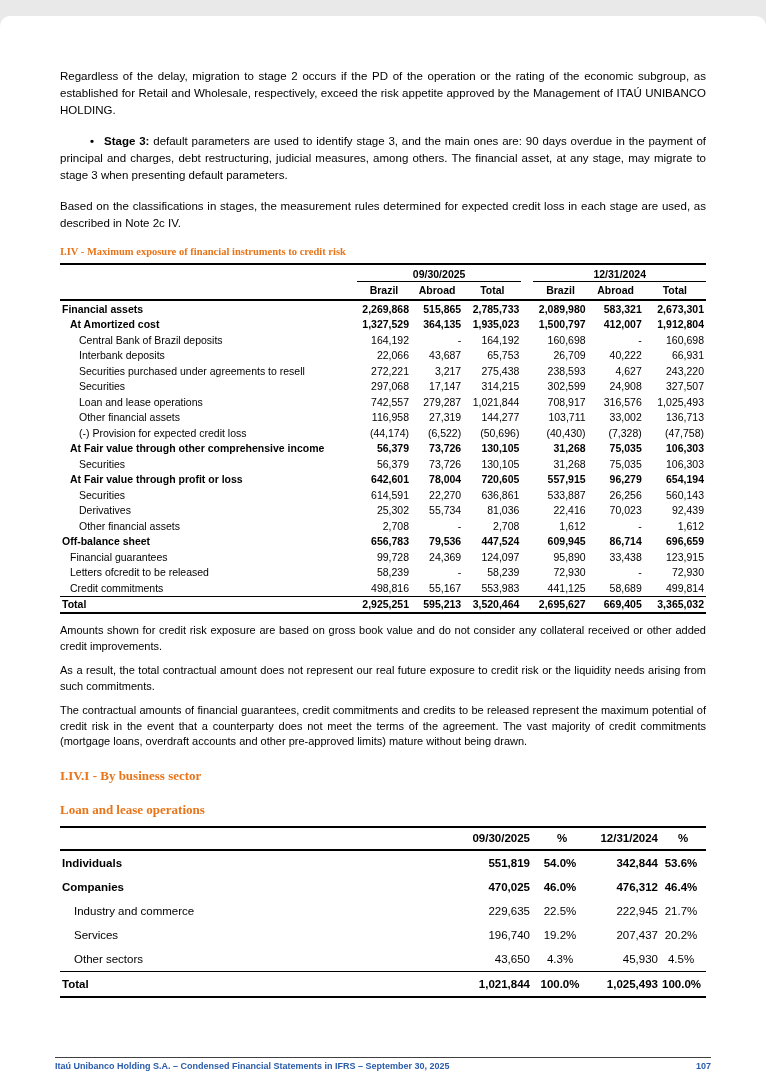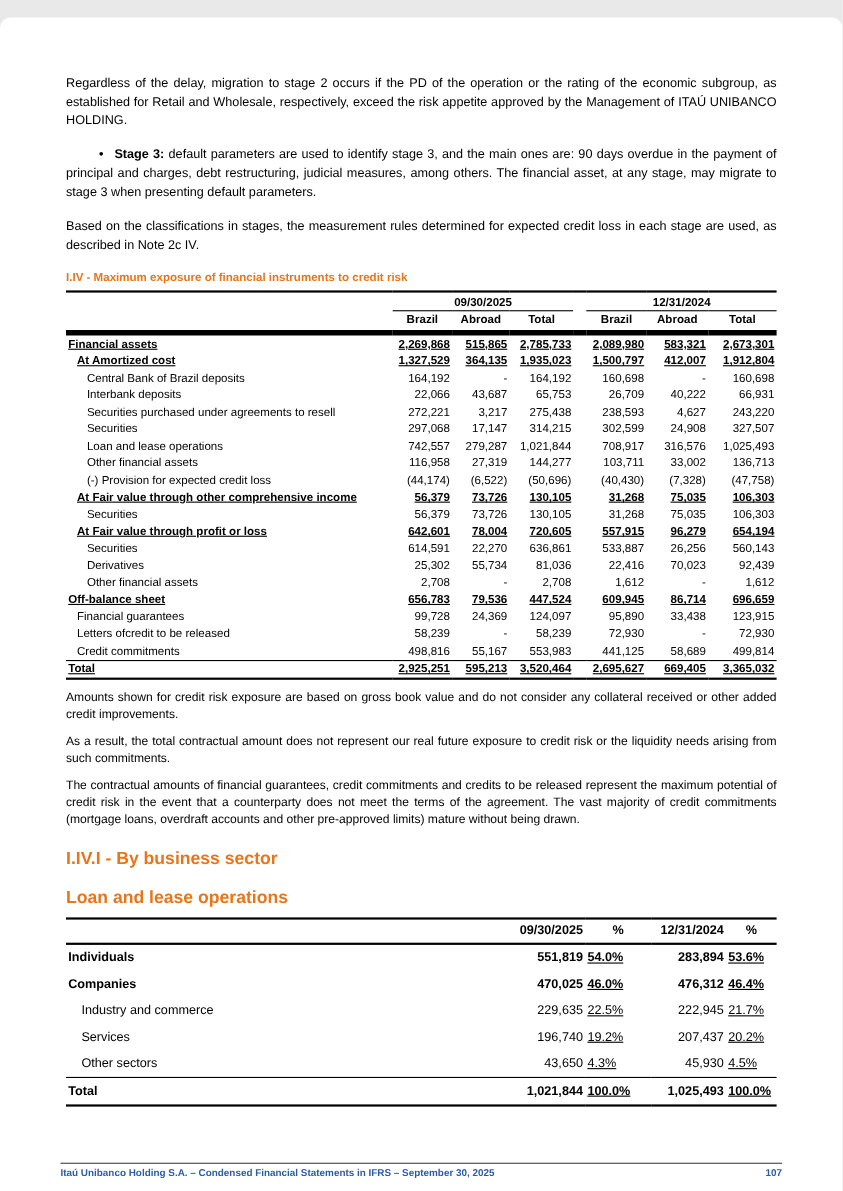--- a/index.html
+++ b/index.html
@@ -24,61 +24,62 @@
     margin-bottom: 14px;
   }
   p.bullet-para { text-indent: 30px; margin-bottom: 14px; }
   p.bullet-para .bullet { font-weight: bold; padding-right: 10px; }
 
   .orange-heading {
     color: #E8751A;
     font-size: 11px;
     font-weight: bold;
     margin: 16px 0 7px 0;
+    font-family: Liberation Serif, serif;
   }
   .orange-heading.small { font-size: 10.5px; margin: 0 0 6px 0; }
-  .orange-heading.sub { font-size: 16px; margin: 18px 0 0 0; }
+  .orange-heading.sub { font-size: 13px; margin: 18px 0 0 0; }
 
   
   table.t1 {
     width: 100%;
     border-collapse: collapse;
     border-top: 2px solid #000;
     font-size: 10.5px;
     table-layout: fixed;
   }
   .t1 th, .t1 td { padding: 1px 2px; vertical-align: middle; }
   .t1 thead th { font-weight: bold; }
   .t1 .grp { text-align: center; border-bottom: 1px solid #000; padding-top: 3px; }
-  .t1 tr.subhead th { border-bottom: 5px solid #000000; text-align: center; padding: 2px 2px 3px 2px; }
+  .t1 tr.subhead th { border-bottom: 2px solid #000000; text-align: center; padding: 2px 2px 3px 2px; }
   .t1 td.num { text-align: right; white-space: nowrap; }
   .t1 td.lbl { text-align: left; line-height: 12.5px; padding-top: 1.5px; padding-bottom: 1.5px;}
   .t1 td.lbl.ind0 { padding-left: 2px; }
   .t1 td.lbl.ind1 { padding-left: 10px; }
   .t1 td.lbl.ind2 { padding-left: 19px; }
-  .t1 tr.bold { font-weight: bold; text-decoration: underline; }
+  .t1 tr.bold { font-weight: bold; }
   .t1 tr.total td { border-top: 1px solid #000; border-bottom: 2px solid #000; }
 
   
   table.t2 {
     width: 100%;
     border-collapse: collapse;
     border-top: 2px solid #000;
     font-size: 11.5px;
     table-layout: fixed;
     margin-top: 8px;
   }
   .t2 thead th {
     font-weight: bold;
     border-bottom: 2px solid #000;
     padding: 4px 2px 5px 2px;
   }
   .t2 th.num, .t2 td.num { text-align: right; white-space: nowrap; }
   .t2 th.pct { text-align: center; }
-  .t2 td.pct { text-align: left; padding-right: 6px; text-decoration: underline; }
+  .t2 td.pct { text-align: center; padding-right: 6px; }
   .t2 td { padding: 6px 2px; }
   .t2 td.lbl.ind0 { padding-left: 2px; }
   .t2 td.lbl.ind1 { padding-left: 14px; }
   .t2 tr.bold { font-weight: bold; }
   .t2 tr.total td { border-top: 1px solid #000; border-bottom: 2.5px solid #000; }
 
   .notes p {
     font-size: 11px;
     line-height: 15.5px;
     text-align: justify;
@@ -372,21 +373,21 @@
           <th class="pct">%</th>
           <th class="num">12/31/2024</th>
           <th class="pct">%</th>
         </tr>
       </thead>
       <tbody id="t2body">
           <tr class="bold">
             <td class="lbl ind0">Individuals</td>
             <td class="num">551,819</td>
             <td class="pct">54.0%</td>
-            <td class="num">283,894</td>
+            <td class="num">342,844</td>
             <td class="pct">53.6%</td>
           </tr>
           <tr class="bold">
             <td class="lbl ind0">Companies</td>
             <td class="num">470,025</td>
             <td class="pct">46.0%</td>
             <td class="num">476,312</td>
             <td class="pct">46.4%</td>
           </tr>
           <tr>

